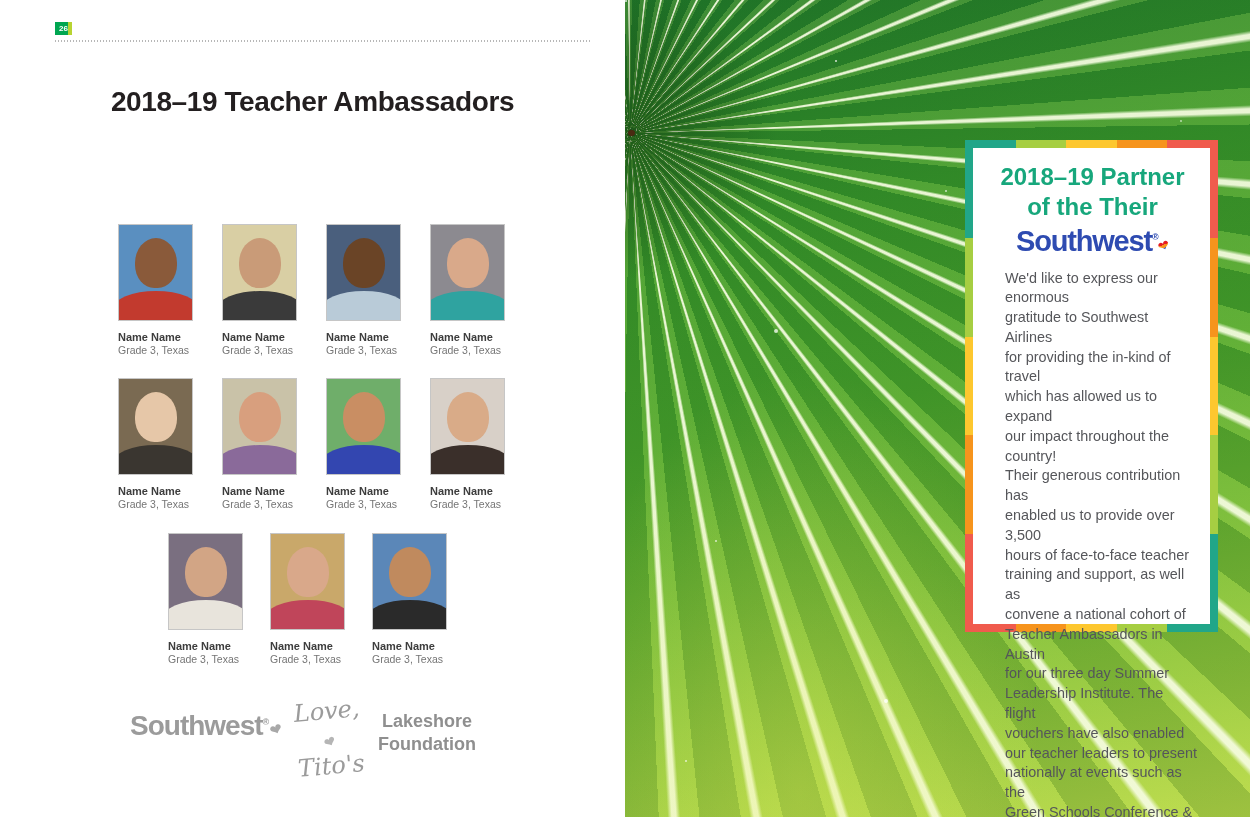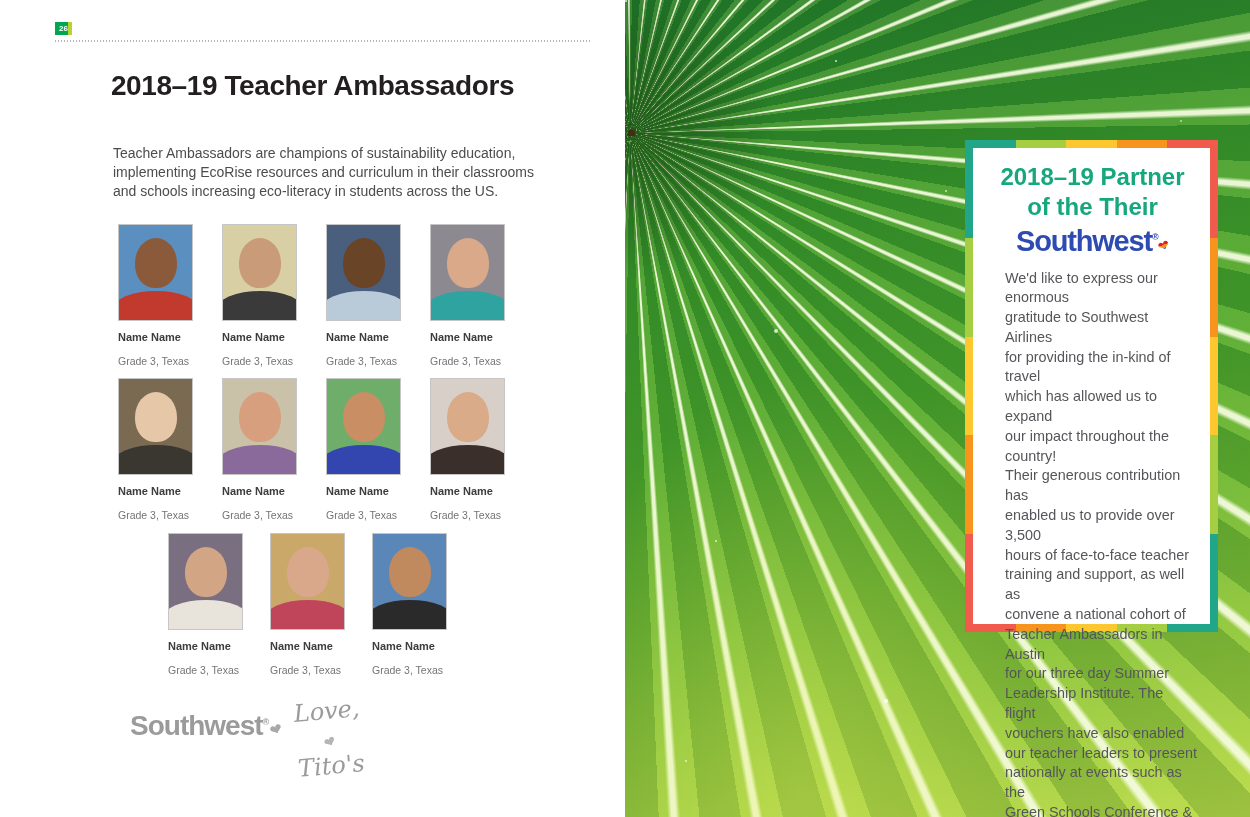--- a/index.html
+++ b/index.html
@@ -6,38 +6,38 @@
   .stage{position:relative;width:1250px;height:817px;overflow:hidden;background:#fde047;
          font-family:"Liberation Sans",sans-serif;}
 
   
   .page-left{position:absolute;left:0;top:0;width:625px;height:817px;background:#fff;}
   .pagenum{position:absolute;left:55px;top:22px;width:17px;height:13px;
            background:linear-gradient(90deg,#00a651 0 76%,#b8d432 76% 100%);
            color:#fff;font-size:8px;font-weight:bold;text-align:center;line-height:13px;}
   .dotted{position:absolute;left:55px;top:40px;width:535px;height:2px;
           background:repeating-linear-gradient(90deg,#b7b7b7 0 1px,transparent 1px 3px);}
-  .title{position:absolute;left:0;top:70px;width:625px;margin:0;text-align:center;
+  .title{position:absolute;left:0;top:86px;width:625px;margin:0;text-align:center;
          font-size:28px;font-weight:bold;color:#231f20;letter-spacing:-0.4px;}
   .intro{position:absolute;left:113px;top:144px;margin:0;font-size:14px;line-height:19px;
          color:#4c4c4c;white-space:pre-line;}
 
   .grid{position:absolute;display:flex;gap:29px;}
   .r1{left:118px;top:224px;}
   .r2{left:118px;top:378px;}
   .r3{left:168px;top:533px;gap:27px;}
   .teacher{width:75px;margin:0;text-align:left;}
   .photo{position:relative;width:75px;height:97px;box-sizing:border-box;border:1px solid #c6c6c6;
          overflow:hidden;background:var(--bg,#888);}
   .photo .head{position:absolute;left:50%;top:14%;transform:translateX(-50%);
                width:42px;height:50px;border-radius:50% 50% 46% 46%;background:var(--skin,#c99);}
   .photo .shoulders{position:absolute;left:50%;bottom:-7px;transform:translateX(-50%);
                     width:86px;height:36px;border-radius:50% 50% 0 0;background:var(--shirt,#555);}
   .tname{margin-top:10px;font-size:11px;font-weight:bold;color:#3d3d3d;}
-  .tgrade{margin-top:12px;font-size:10.5px;color:#757575;}
+  .tgrade{margin-top:1px;font-size:10.5px;color:#757575;}
 
   
   .sw-gray{position:absolute;left:130px;top:710px;font-size:28px;font-weight:bold;
            color:#9b9b9b;letter-spacing:-1px;}
   .reg{font-size:9px;vertical-align:super;font-weight:bold;}
   .heart{display:inline-block;transform:rotate(-22deg);font-family:"DejaVu Sans",sans-serif;}
   .gray-heart{color:#a8a8a8;font-size:15px;margin-left:2px;}
   .titos{position:absolute;left:294px;top:698px;width:70px;text-align:center;color:#9b9b9b;
          font-family:"DejaVu Serif",serif;font-style:italic;transform:rotate(-5deg);line-height:1.1;}
   .titos-l1{font-size:24px;}
@@ -91,23 +91,20 @@
 </style>
 </head>
 <body>
 
 <div class="stage">
 
   <section class="page-left">
     <span class="pagenum">26</span>
     <div class="dotted"></div>
     <h1 class="title">2018–19 Teacher Ambassadors</h1>
-    <p class="intro">Teacher Ambassadors are champions of sustainability education,
-implementing EcoRise resources and curriculum in their classrooms
-and schools increasing eco-literacy in students across the US.</p>
 
     <div class="grid r1">
   <figure class="teacher">
     <div class="photo" style="--bg: #5a8fc0; --skin: #8a5a3a; --shirt: #c23a2e;">
       <span class="head"></span>
       <span class="shoulders"></span>
     </div>
     <figcaption>
       <div class="tname">Name Name</div>
       <div class="tgrade">Grade 3, Texas</div>
@@ -227,20 +224,22 @@
   </figure>
 </div>
 
     <div class="sw-gray"><span>Southwest</span><span class="reg">®</span><span class="heart gray-heart">❤</span></div>
 
     <div class="titos">
       <div class="titos-l1">Love,</div>
       <div class="titos-l2"><span class="heart titos-heart">❤</span><span>Tito's</span></div>
     </div>
 
+    <div class="lakeshore">Lakeshore
+Foundation</div>
   </section>
 
   <section class="page-right">
     <div class="palm"></div>
     <div class="speck"></div>
     <div class="bug"></div>
 
     <aside class="partner-card">
       <div class="frame top"></div>
       <div class="frame right"></div>

